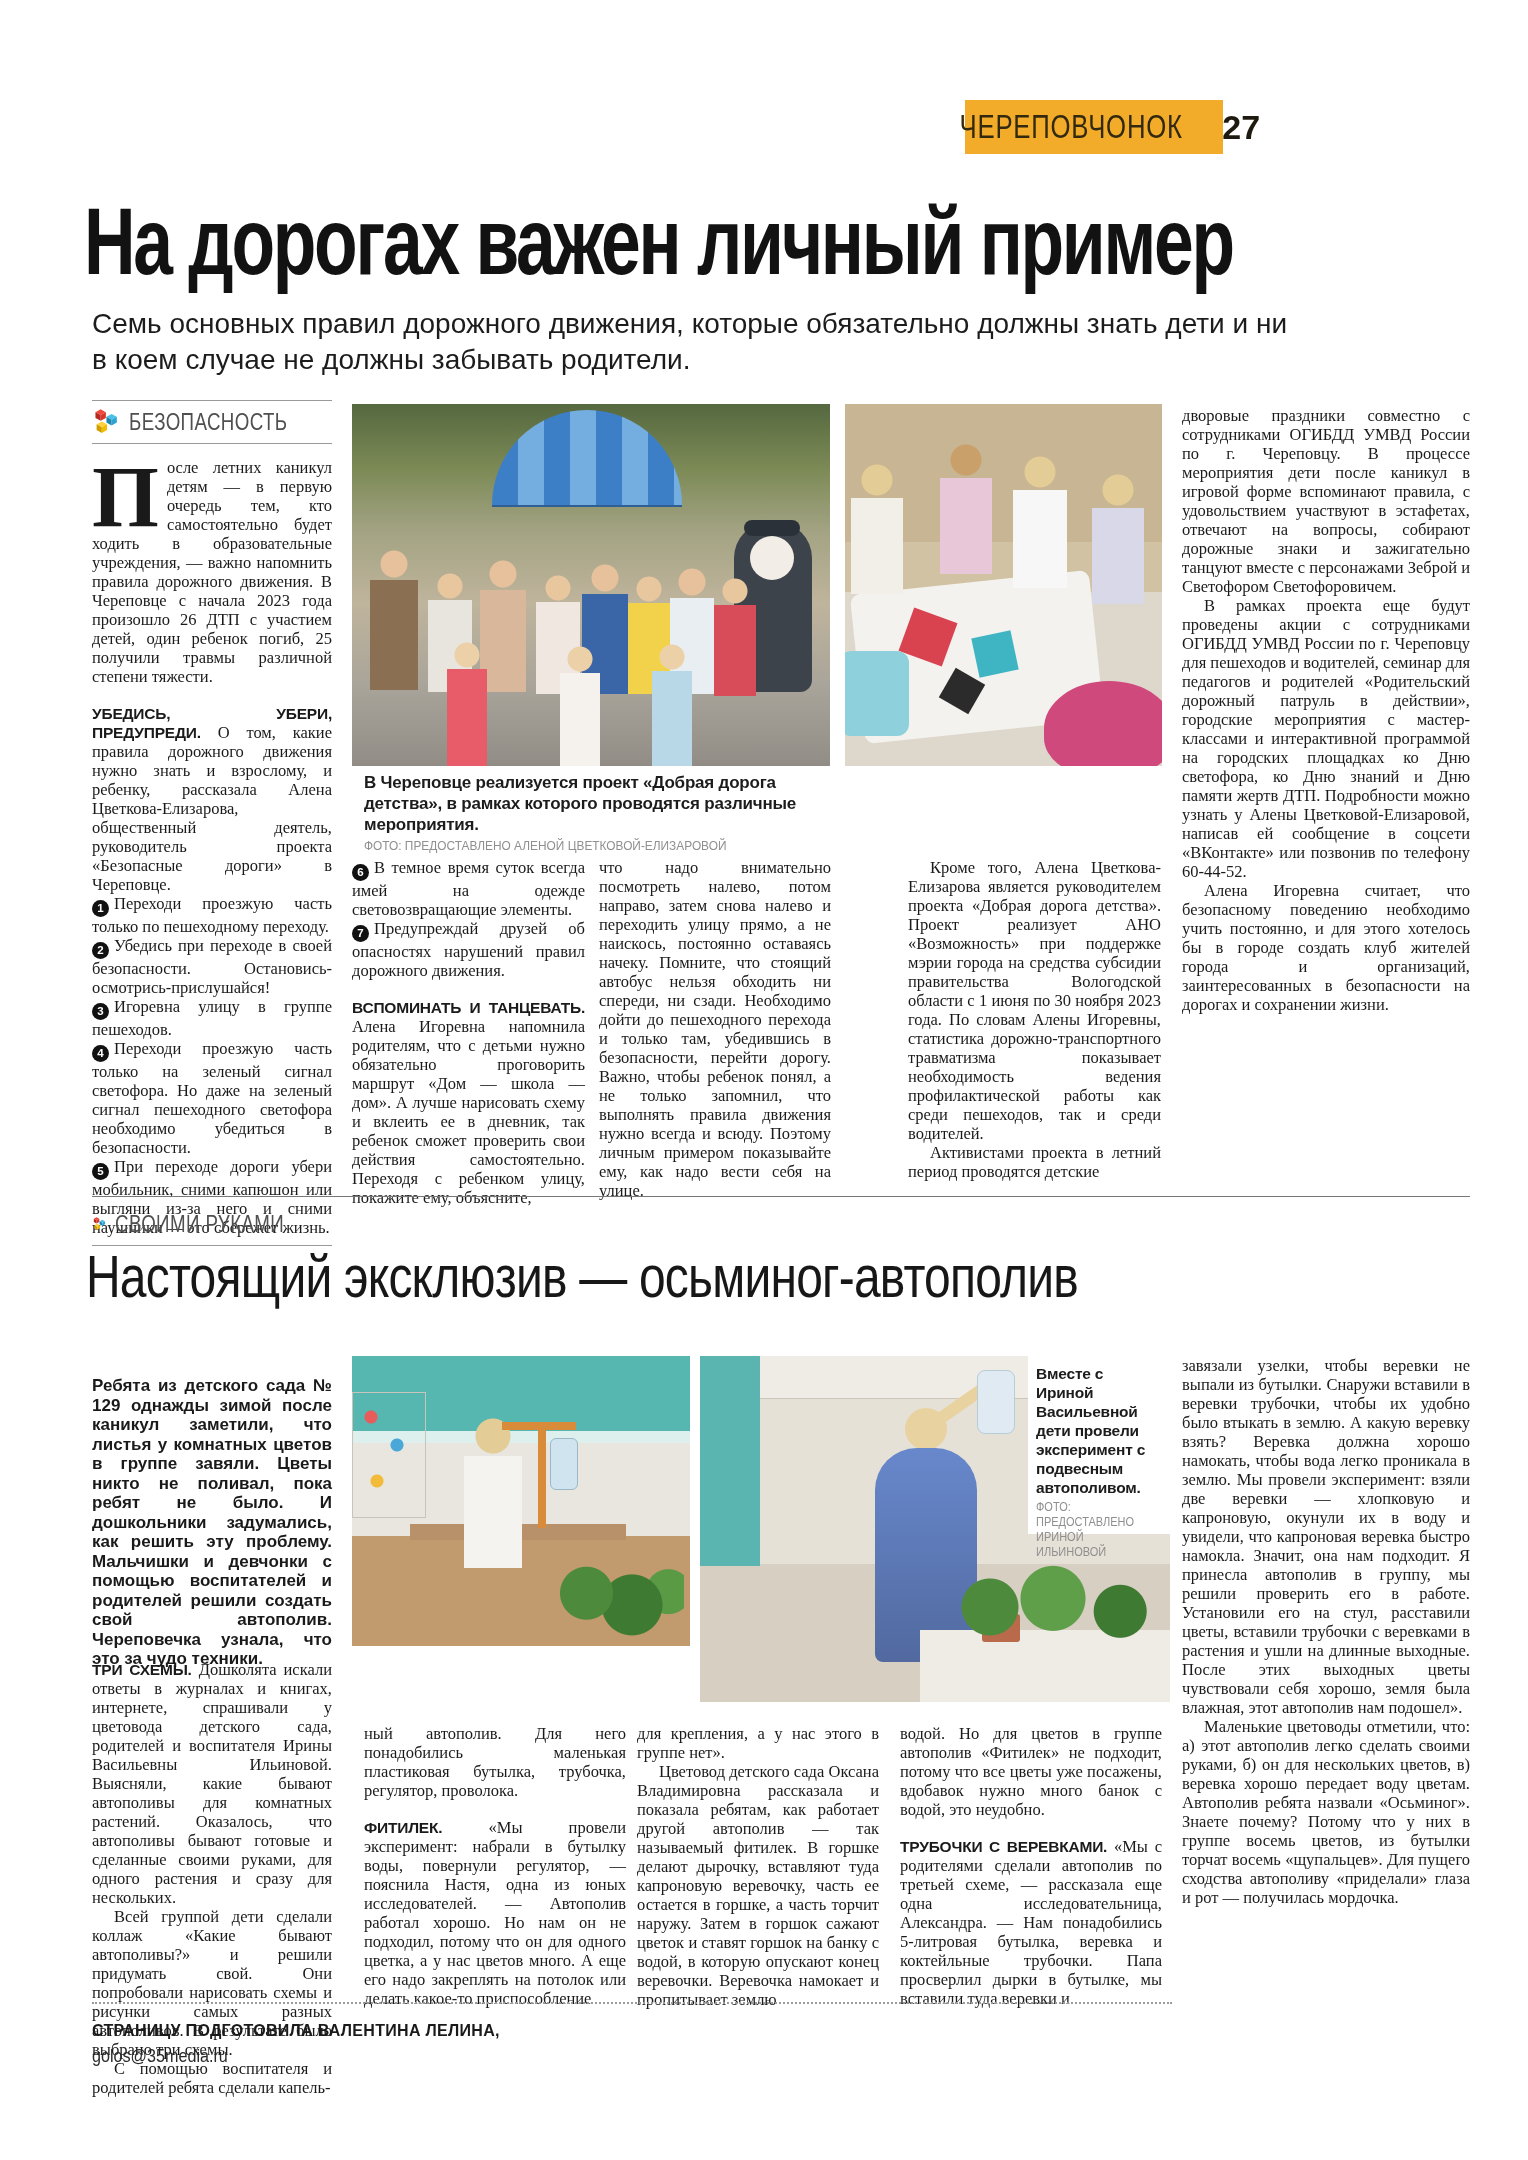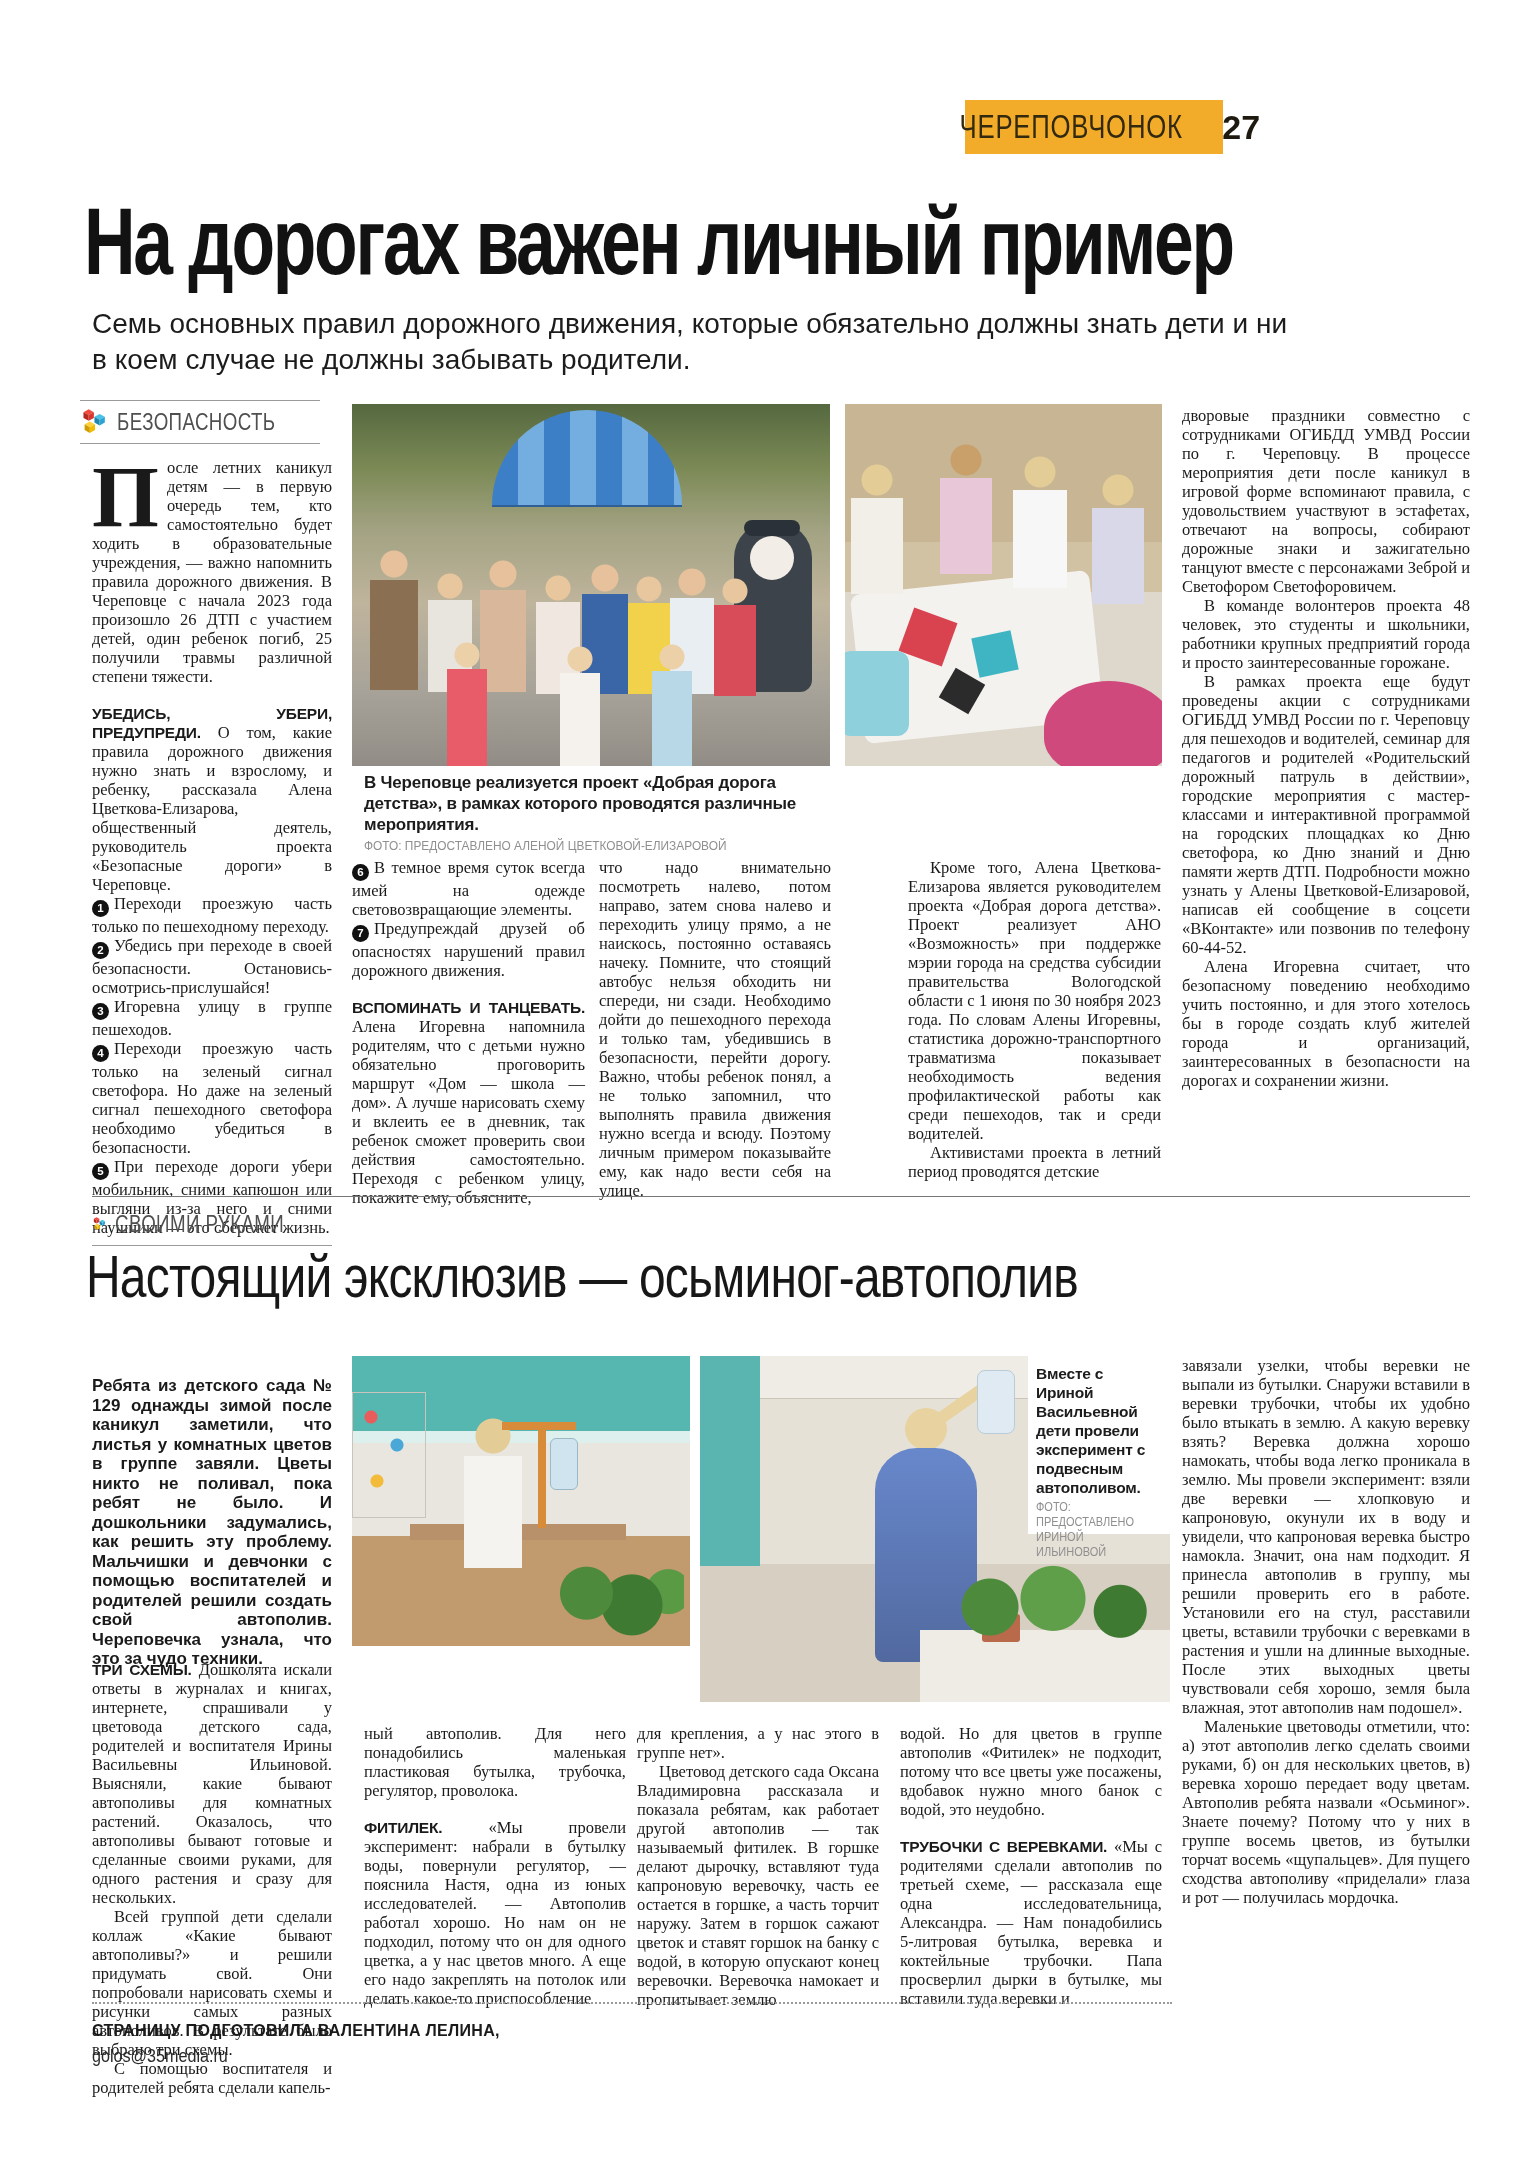--- a/index.html
+++ b/index.html
@@ -69,21 +69,21 @@
 <div class="page">
 
   <div class="abs tag">
     <span class="tag-name">ЧЕРЕПОВЧОНОК</span>
     <span class="tag-num">27</span>
   </div>
 
   <h1 class="abs h-main">На дорогах важен личный пример</h1>
   <div class="abs h-sub">Семь основных правил дорожного движения, которые обязательно должны знать дети и ни в коем случае не должны забывать родители.</div>
 
-  <div class="abs badge" style="left:80px;top:400px;">
+  <div class="abs badge" style="left:92px;top:400px;">
     <svg width="42" height="42" viewBox="0 0 50 50">
       <g transform="translate(15,9)">
         <polygon points="0,-6 9,-1 0,4 -9,-1" fill="#EF4A3C"></polygon>
           <polygon points="-9,-1 0,4 0,14 -9,9" fill="#B52A20"></polygon>
           <polygon points="9,-1 0,4 0,14 9,9" fill="#D93528"></polygon>
       </g>
       <g transform="translate(34,17)">
         <polygon points="0,-6 9,-1 0,4 -9,-1" fill="#4CC1E8"></polygon>
           <polygon points="-9,-1 0,4 0,14 -9,9" fill="#1F86AD"></polygon>
           <polygon points="9,-1 0,4 0,14 9,9" fill="#2BA4D4"></polygon>
@@ -152,21 +152,20 @@
   <div class="abs col" style="left:599px;top:858px;width:232px;">
     <p>что надо внимательно посмотреть налево, потом направо, затем снова налево и переходить улицу прямо, а не наискось, постоянно оставаясь начеку. Помните, что стоящий автобус нельзя обходить ни спереди, ни сзади. Необходимо дойти до пешеходного перехода и только там, убедившись в безопасности, перейти дорогу. Важно, чтобы ребенок понял, а не только запомнил, что выполнять правила движения нужно всегда и всюду. Поэтому личным примером показывайте ему, как надо вести себя на улице.</p>
   </div>
   <div class="abs col" style="left:908px;top:858px;width:253px;">
     <p class="ind">Кроме того, Алена Цветкова-Елизарова является руководителем проекта «Добрая дорога детства». Проект реализует АНО «Возможность» при поддержке мэрии города на средства субсидии правительства Вологодской области с 1 июня по 30 ноября 2023 года. По словам Алены Игоревны, статистика дорожно-транспортного травматизма показывает необходимость ведения профилактической работы как среди пешеходов, так и среди водителей.</p>
     <p class="ind">Активистами проекта в летний период проводятся детские</p>
   </div>
 
   <div class="abs col" style="left:1182px;top:406px;width:288px;">
     <p>дворовые праздники совместно с сотрудниками ОГИБДД УМВД России по г. Череповцу. В процессе мероприятия дети после каникул в игровой форме вспоминают правила, с удовольствием участвуют в эстафетах, отвечают на вопросы, собирают дорожные знаки и зажигательно танцуют вместе с персонажами Зеброй и Светофором Светофоровичем.</p>
-    <p class="ind">В команде волонтеров проекта 48 человек, это студенты и школьники, работники крупных предприятий города и просто заинтересованные горожане.</p>
     <p class="ind">В рамках проекта еще будут проведены акции с сотрудниками ОГИБДД УМВД России по г. Череповцу для пешеходов и водителей, семинар для педагогов и родителей «Родительский дорожный патруль в действии», городские мероприятия с мастер-классами и интерактивной программой на городских площадках ко Дню светофора, ко Дню знаний и Дню памяти жертв ДТП. Подробности можно узнать у Алены Цветковой-Елизаровой, написав ей сообщение в соцсети «ВКонтакте» или позвонив по телефону 60-44-52.</p>
     <p class="ind">Алена Игоревна считает, что безопасному поведению необходимо учить постоянно, и для этого хотелось бы в городе создать клуб жителей города и организаций, заинтересованных в безопасности на дорогах и сохранении жизни.</p>
   </div>
 
   <div class="abs divider" style="left:92px;top:1196px;width:1378px;"></div>
 
   <div class="abs badge" style="left:92px;top:1202px;border-top:none;">
     <svg width="42" height="42" viewBox="0 0 50 50">
       <g transform="translate(15,9)">
         <polygon points="0,-6 9,-1 0,4 -9,-1" fill="#EF4A3C"></polygon>

